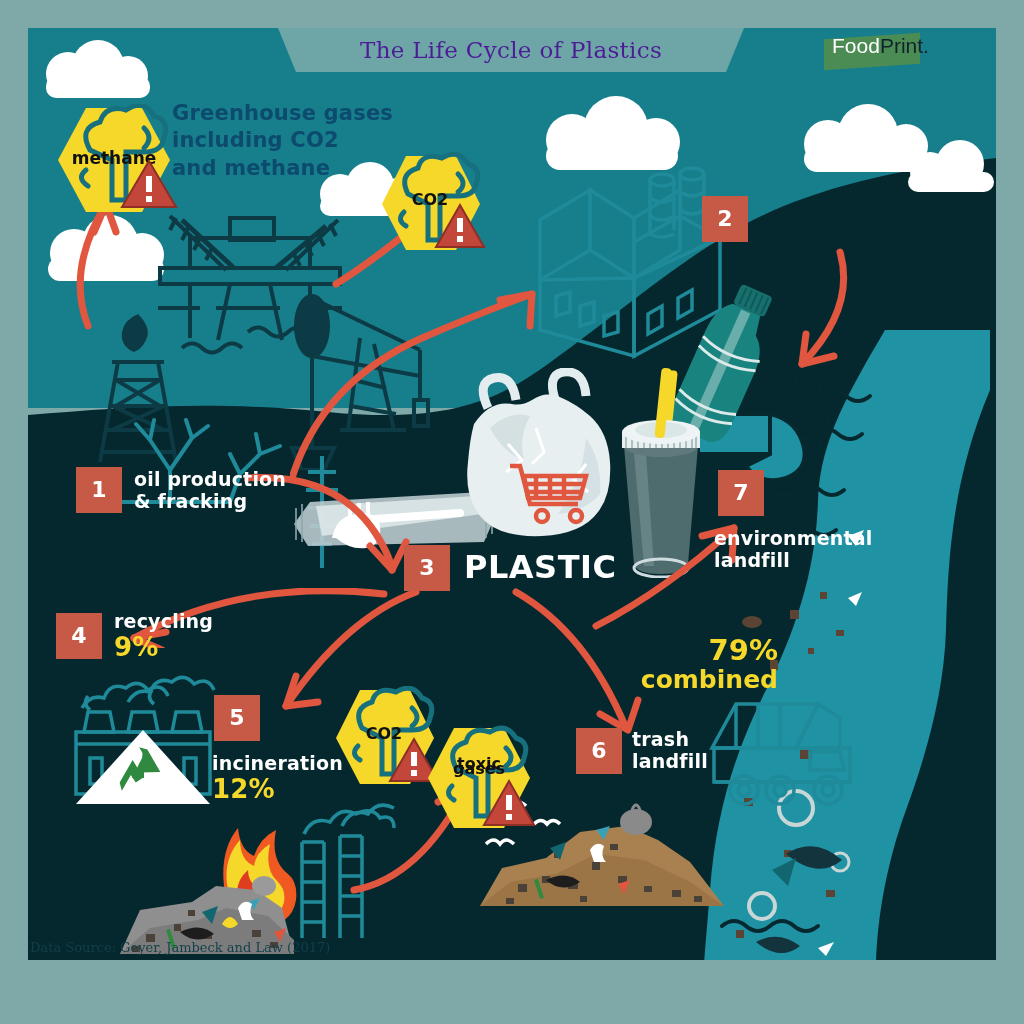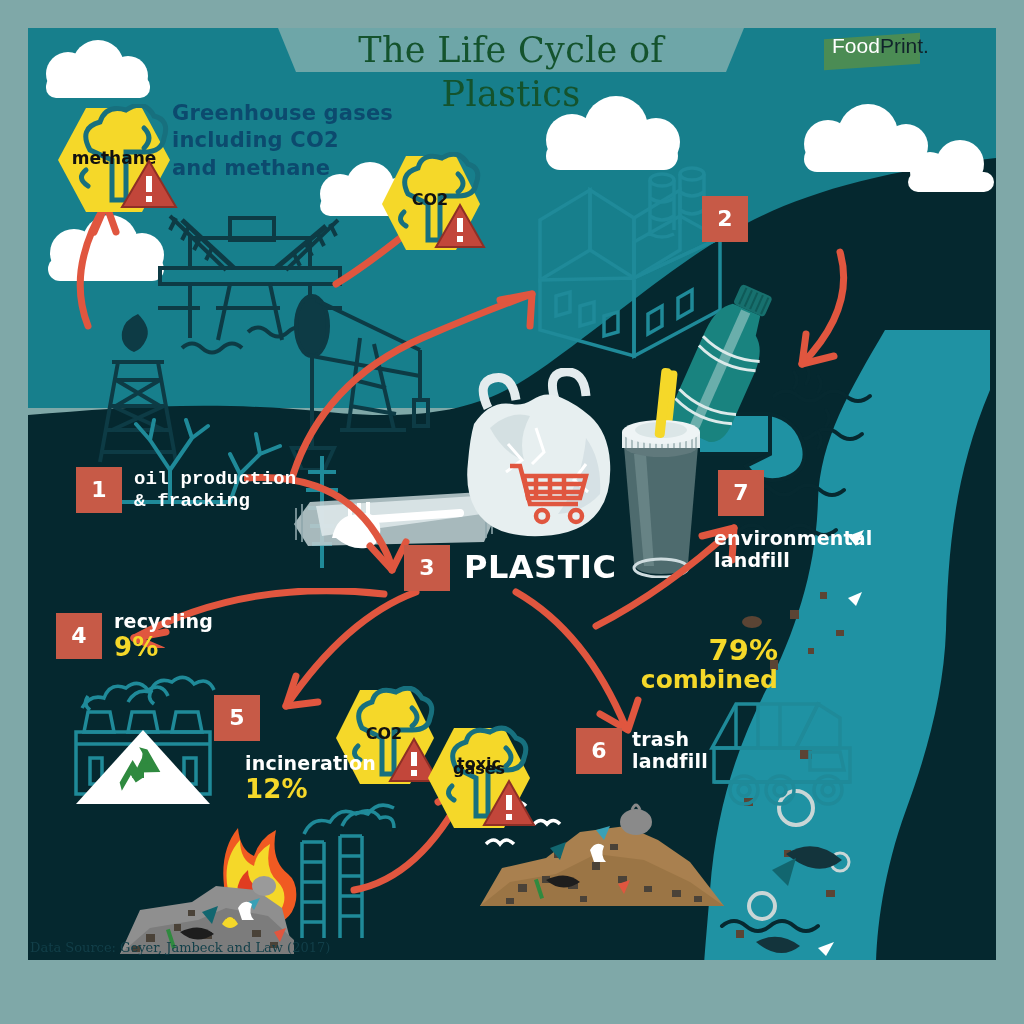--- a/index.html
+++ b/index.html
@@ -17,21 +17,21 @@
   .frame-mask-b{position:absolute;left:0;bottom:0;width:1024px;height:64px;background:#7fa8a8;}
 
   
   .banner{position:absolute;left:296px;top:28px;width:430px;height:44px;
           background:#6ea6a8;}
   .banner:before{content:"";position:absolute;left:-18px;top:0;
           border-top:44px solid #6ea6a8;border-left:18px solid transparent;}
   .banner:after{content:"";position:absolute;right:-18px;top:0;
           border-top:44px solid #6ea6a8;border-right:18px solid transparent;}
   .title{position:absolute;left:296px;top:28px;width:430px;height:39px;
-         line-height:44px;text-align:center;color:#14532d;font-size:35px;
+         line-height:44px;text-align:center;color:#4c1d95;font-size:23px;
          font-family:"DejaVu Serif","Liberation Serif",serif;letter-spacing:.3px;}
   .logo{position:absolute;left:824px;top:33px;width:160px;height:40px;}
   .logo-block{position:absolute;left:0;top:3px;width:96px;height:31px;
          background:#4b8c54;transform:skewY(-4deg);}
   .logo-text{position:absolute;left:8px;top:1px;font-size:21px;
          font-family:Liberation Sans, sans-serif;white-space:nowrap;}
   .logo-food{color:#ffffff;}
   .logo-print{color:#10232b;}
 
   
@@ -543,38 +543,38 @@
     </svg>
   </div>
 
   <div class="lbl dark" style="left:172px;top:100px;width:270px;font-size:21px;line-height:1.3;">
     <span>Greenhouse gases</span><br>
     <span>including CO2</span><br>
     <span>and methane</span>
   </div>
 
   <div class="num" style="left:76px;top:467px;">1</div>
-  <div class="lbl" style="left:134px;top:468px;width:180px;font-family:Liberation Mono, monospace;">
+  <div class="lbl" style="left:134px;top:468px;width:180px;">
     <span>oil production</span><br>
     <span>&amp; fracking</span>
   </div>
 
   <div class="num" style="left:702px;top:196px;">2</div>
 
   <div class="num" style="left:404px;top:545px;">3</div>
   <div class="lbl big" style="left:464px;top:549px;">PLASTIC</div>
 
   <div class="num" style="left:56px;top:613px;">4</div>
   <div class="lbl" style="left:114px;top:610px;width:160px;">
     <span>recycling</span>
     <span class="pct">9%</span>
   </div>
 
   <div class="num" style="left:214px;top:695px;">5</div>
-  <div class="lbl" style="left:224px;top:752px;width:180px;padding-left:21px;">
+  <div class="lbl" style="left:212px;top:752px;width:180px;">
     <span>incineration</span>
     <span class="pct">12%</span>
   </div>
 
   <div class="num" style="left:576px;top:728px;">6</div>
   <div class="lbl" style="left:632px;top:728px;width:140px;">
     <span>trash</span><br>
     <span>landfill</span>
   </div>
 

